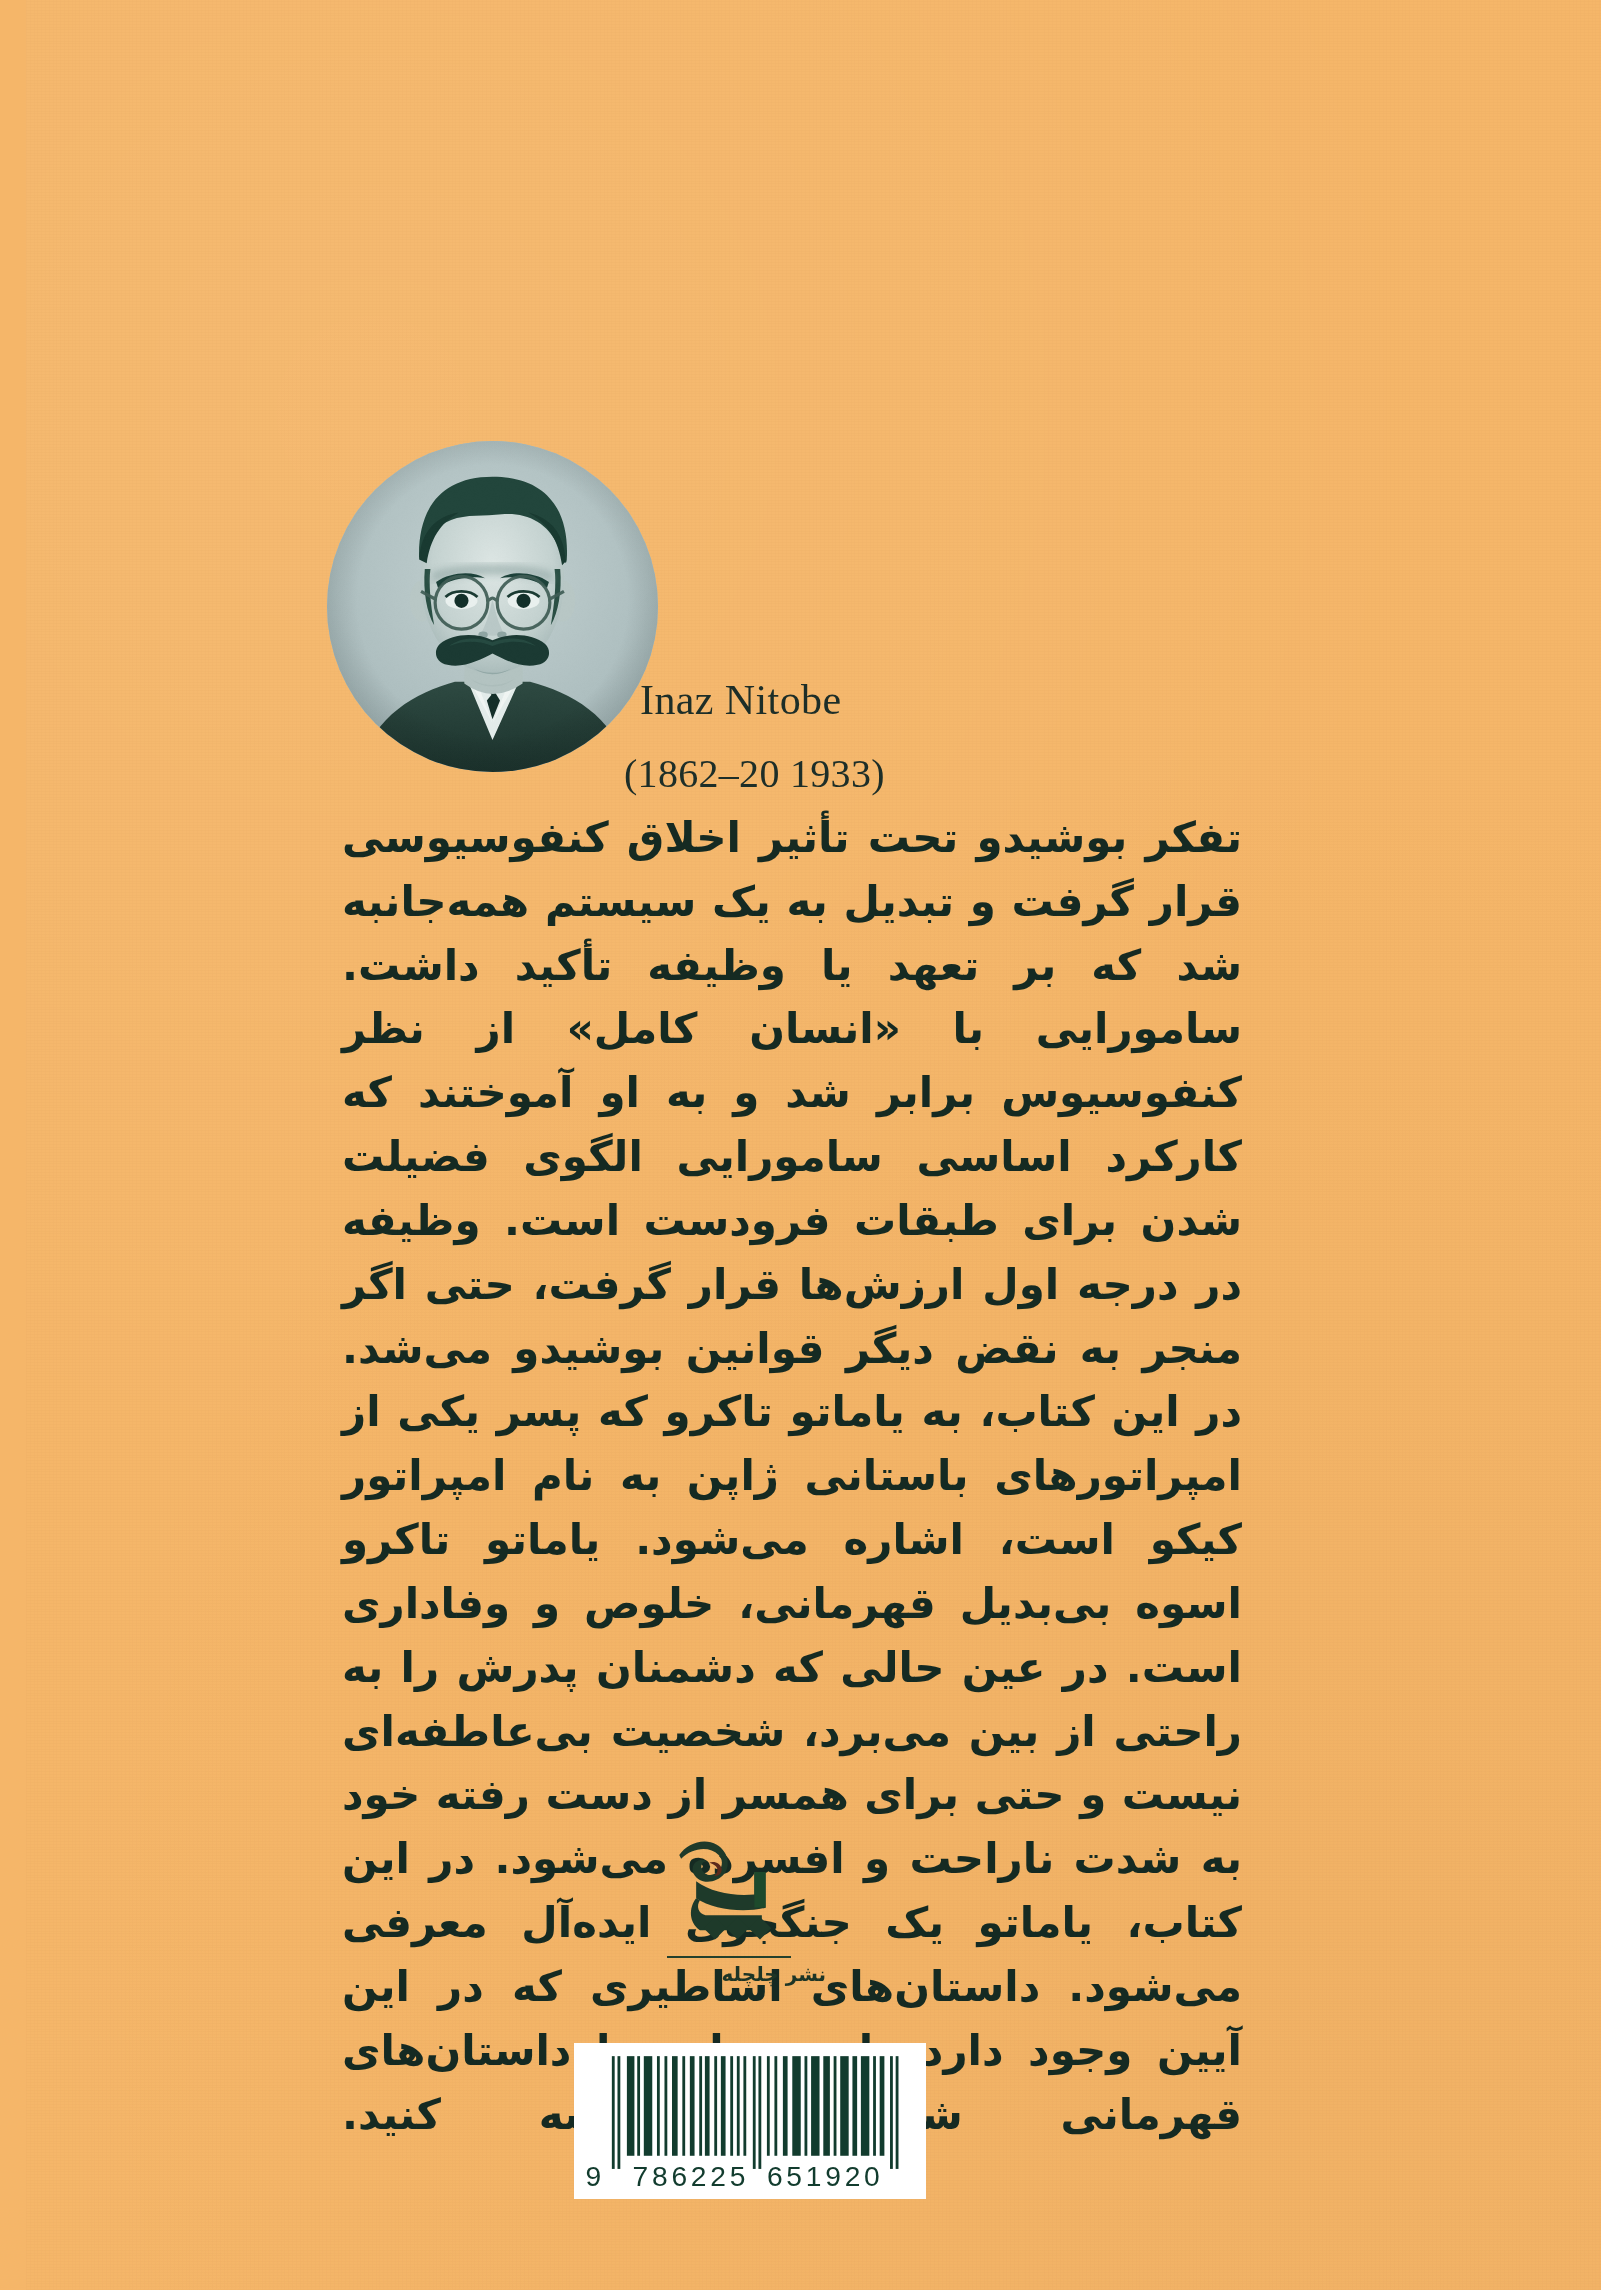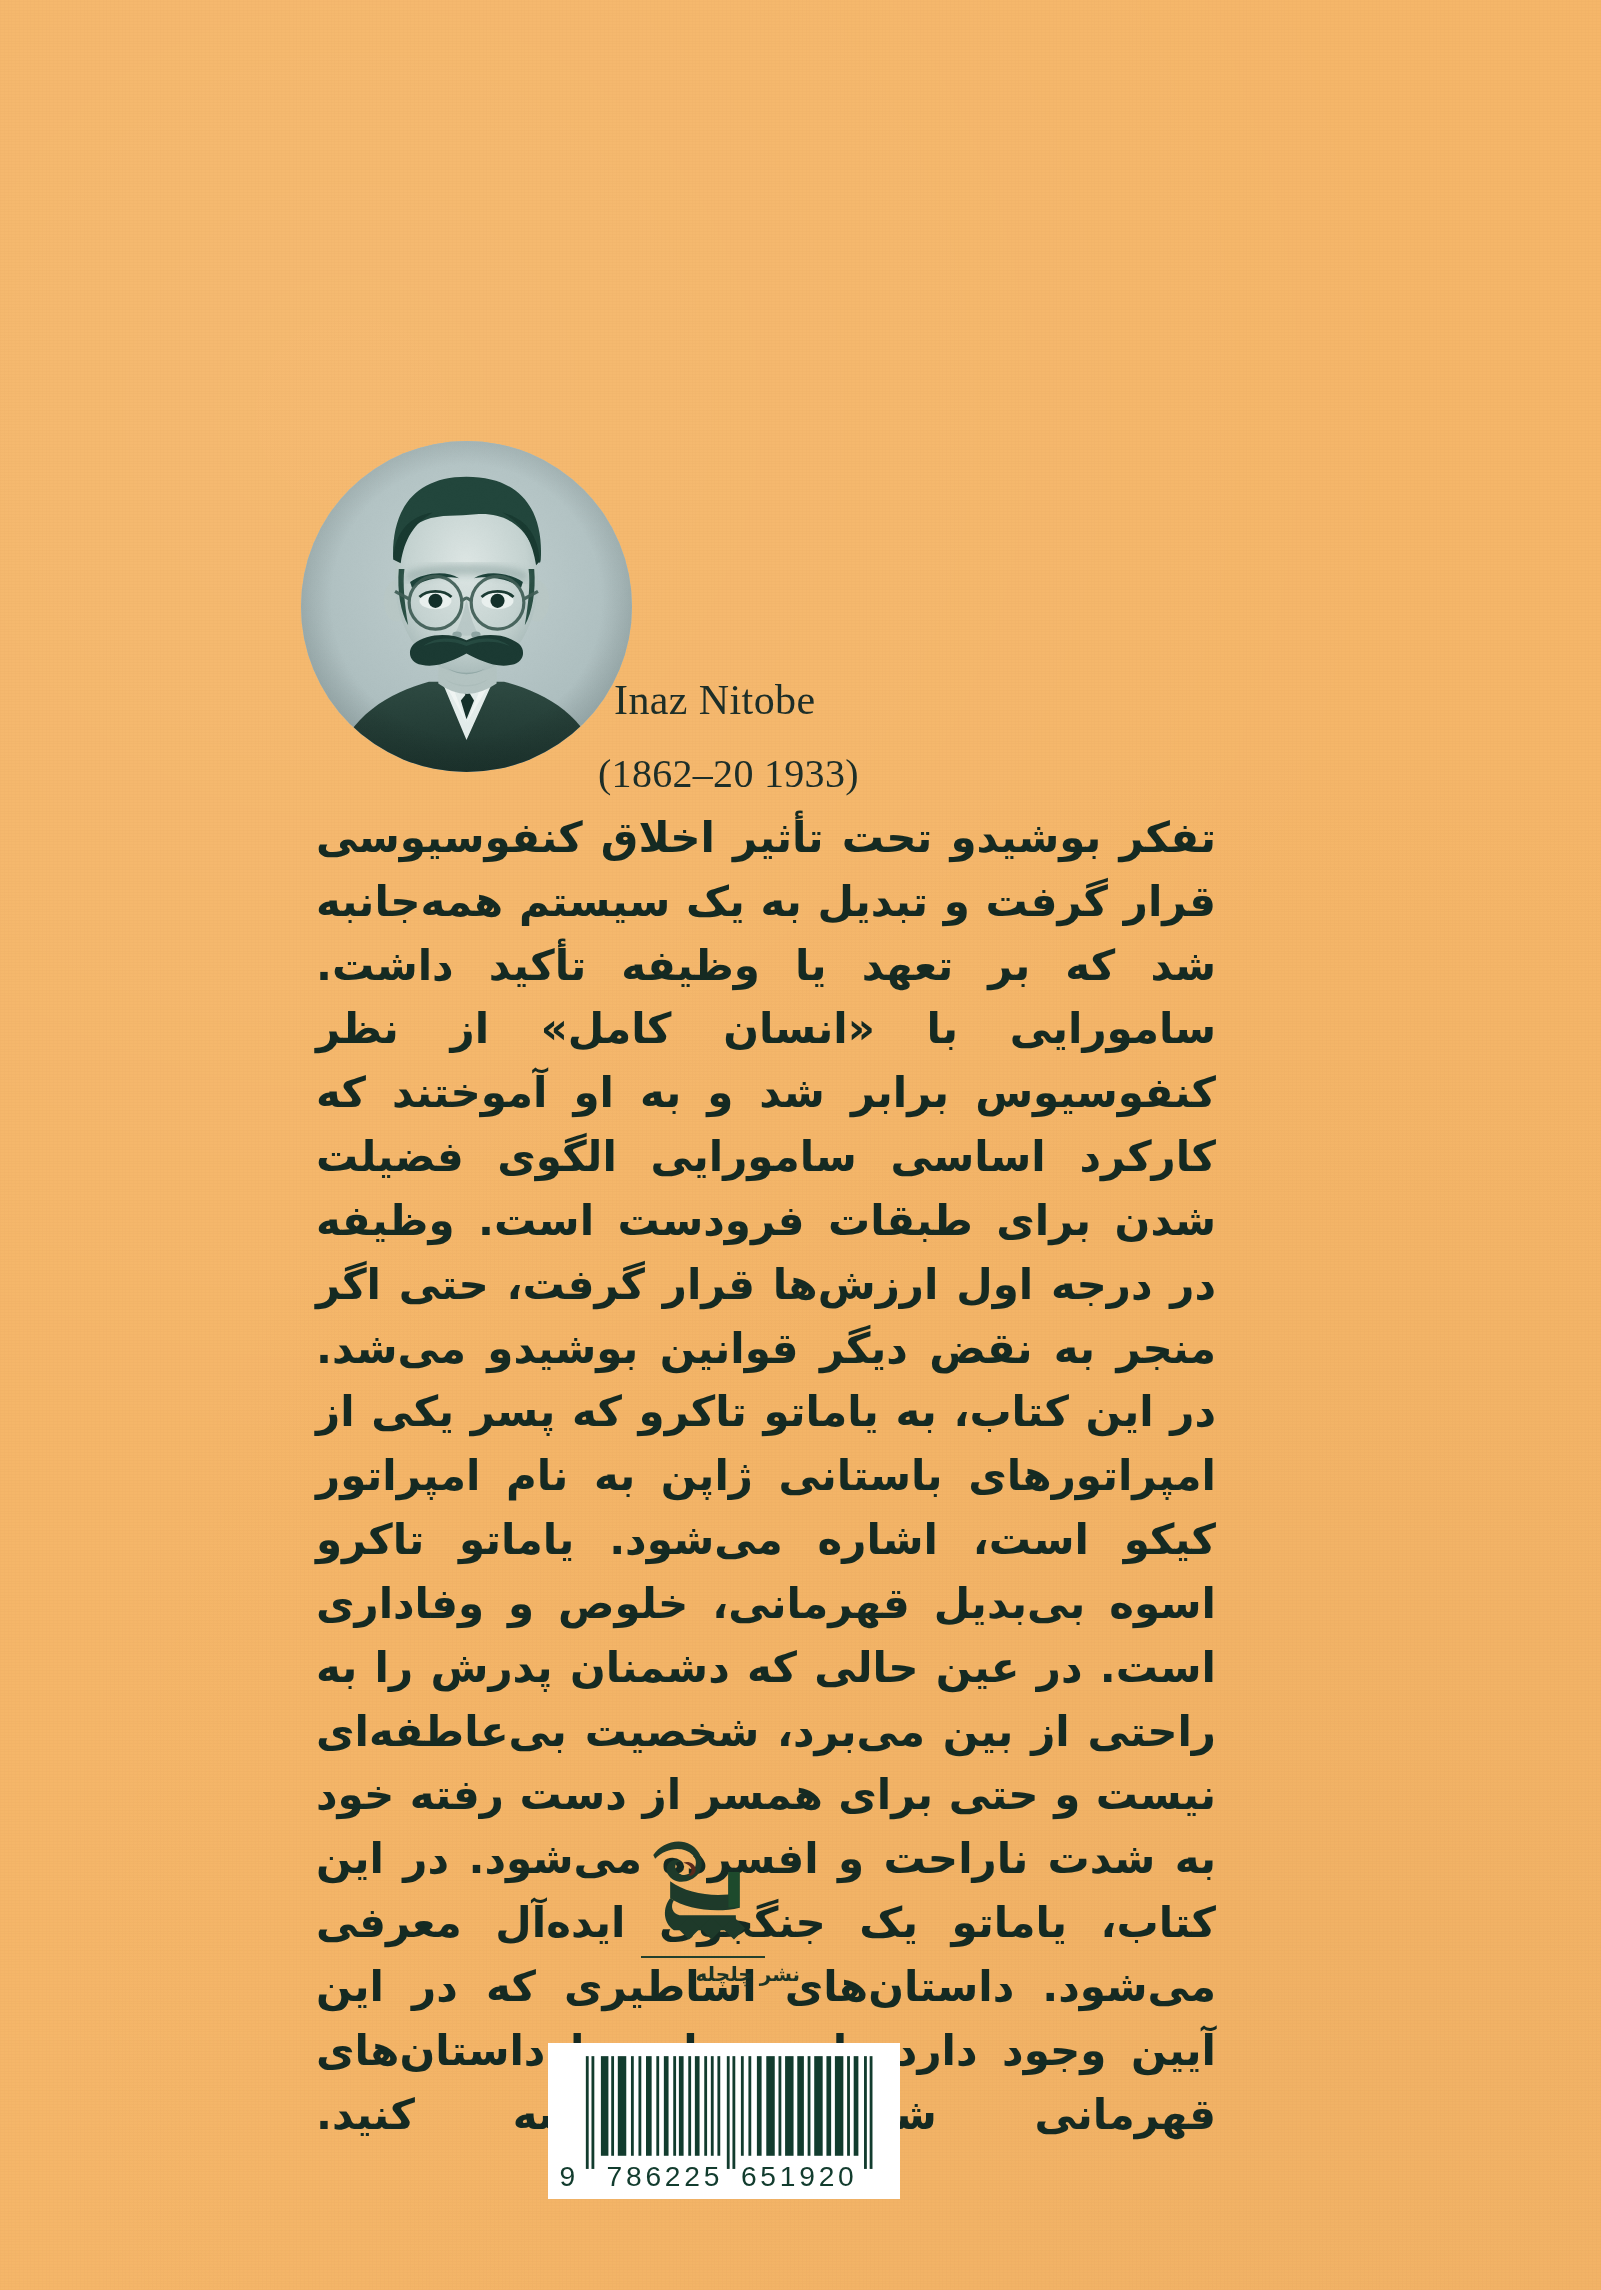--- a/index.html
+++ b/index.html
@@ -17,20 +17,21 @@
 
   
   #cover {
     position: absolute;
     inset: 0;
     background:
       radial-gradient(circle at 22% 18%, rgba(255,255,255,0.055) 0%, rgba(255,255,255,0) 48%),
       radial-gradient(circle at 82% 88%, rgba(160,90,20,0.05) 0%, rgba(160,90,20,0) 55%),
       #f5b669;
     overflow: hidden;
+    margin-left: 26px;
   }
   
   #grain {
     position: absolute;
     inset: 0;
     opacity: 0.10;
     mix-blend-mode: multiply;
     pointer-events: none;
     background-image:
       repeating-linear-gradient(0deg,   rgba(120,70,15,0.16) 0 0.9px, rgba(0,0,0,0) 0.9px 2.8px),

